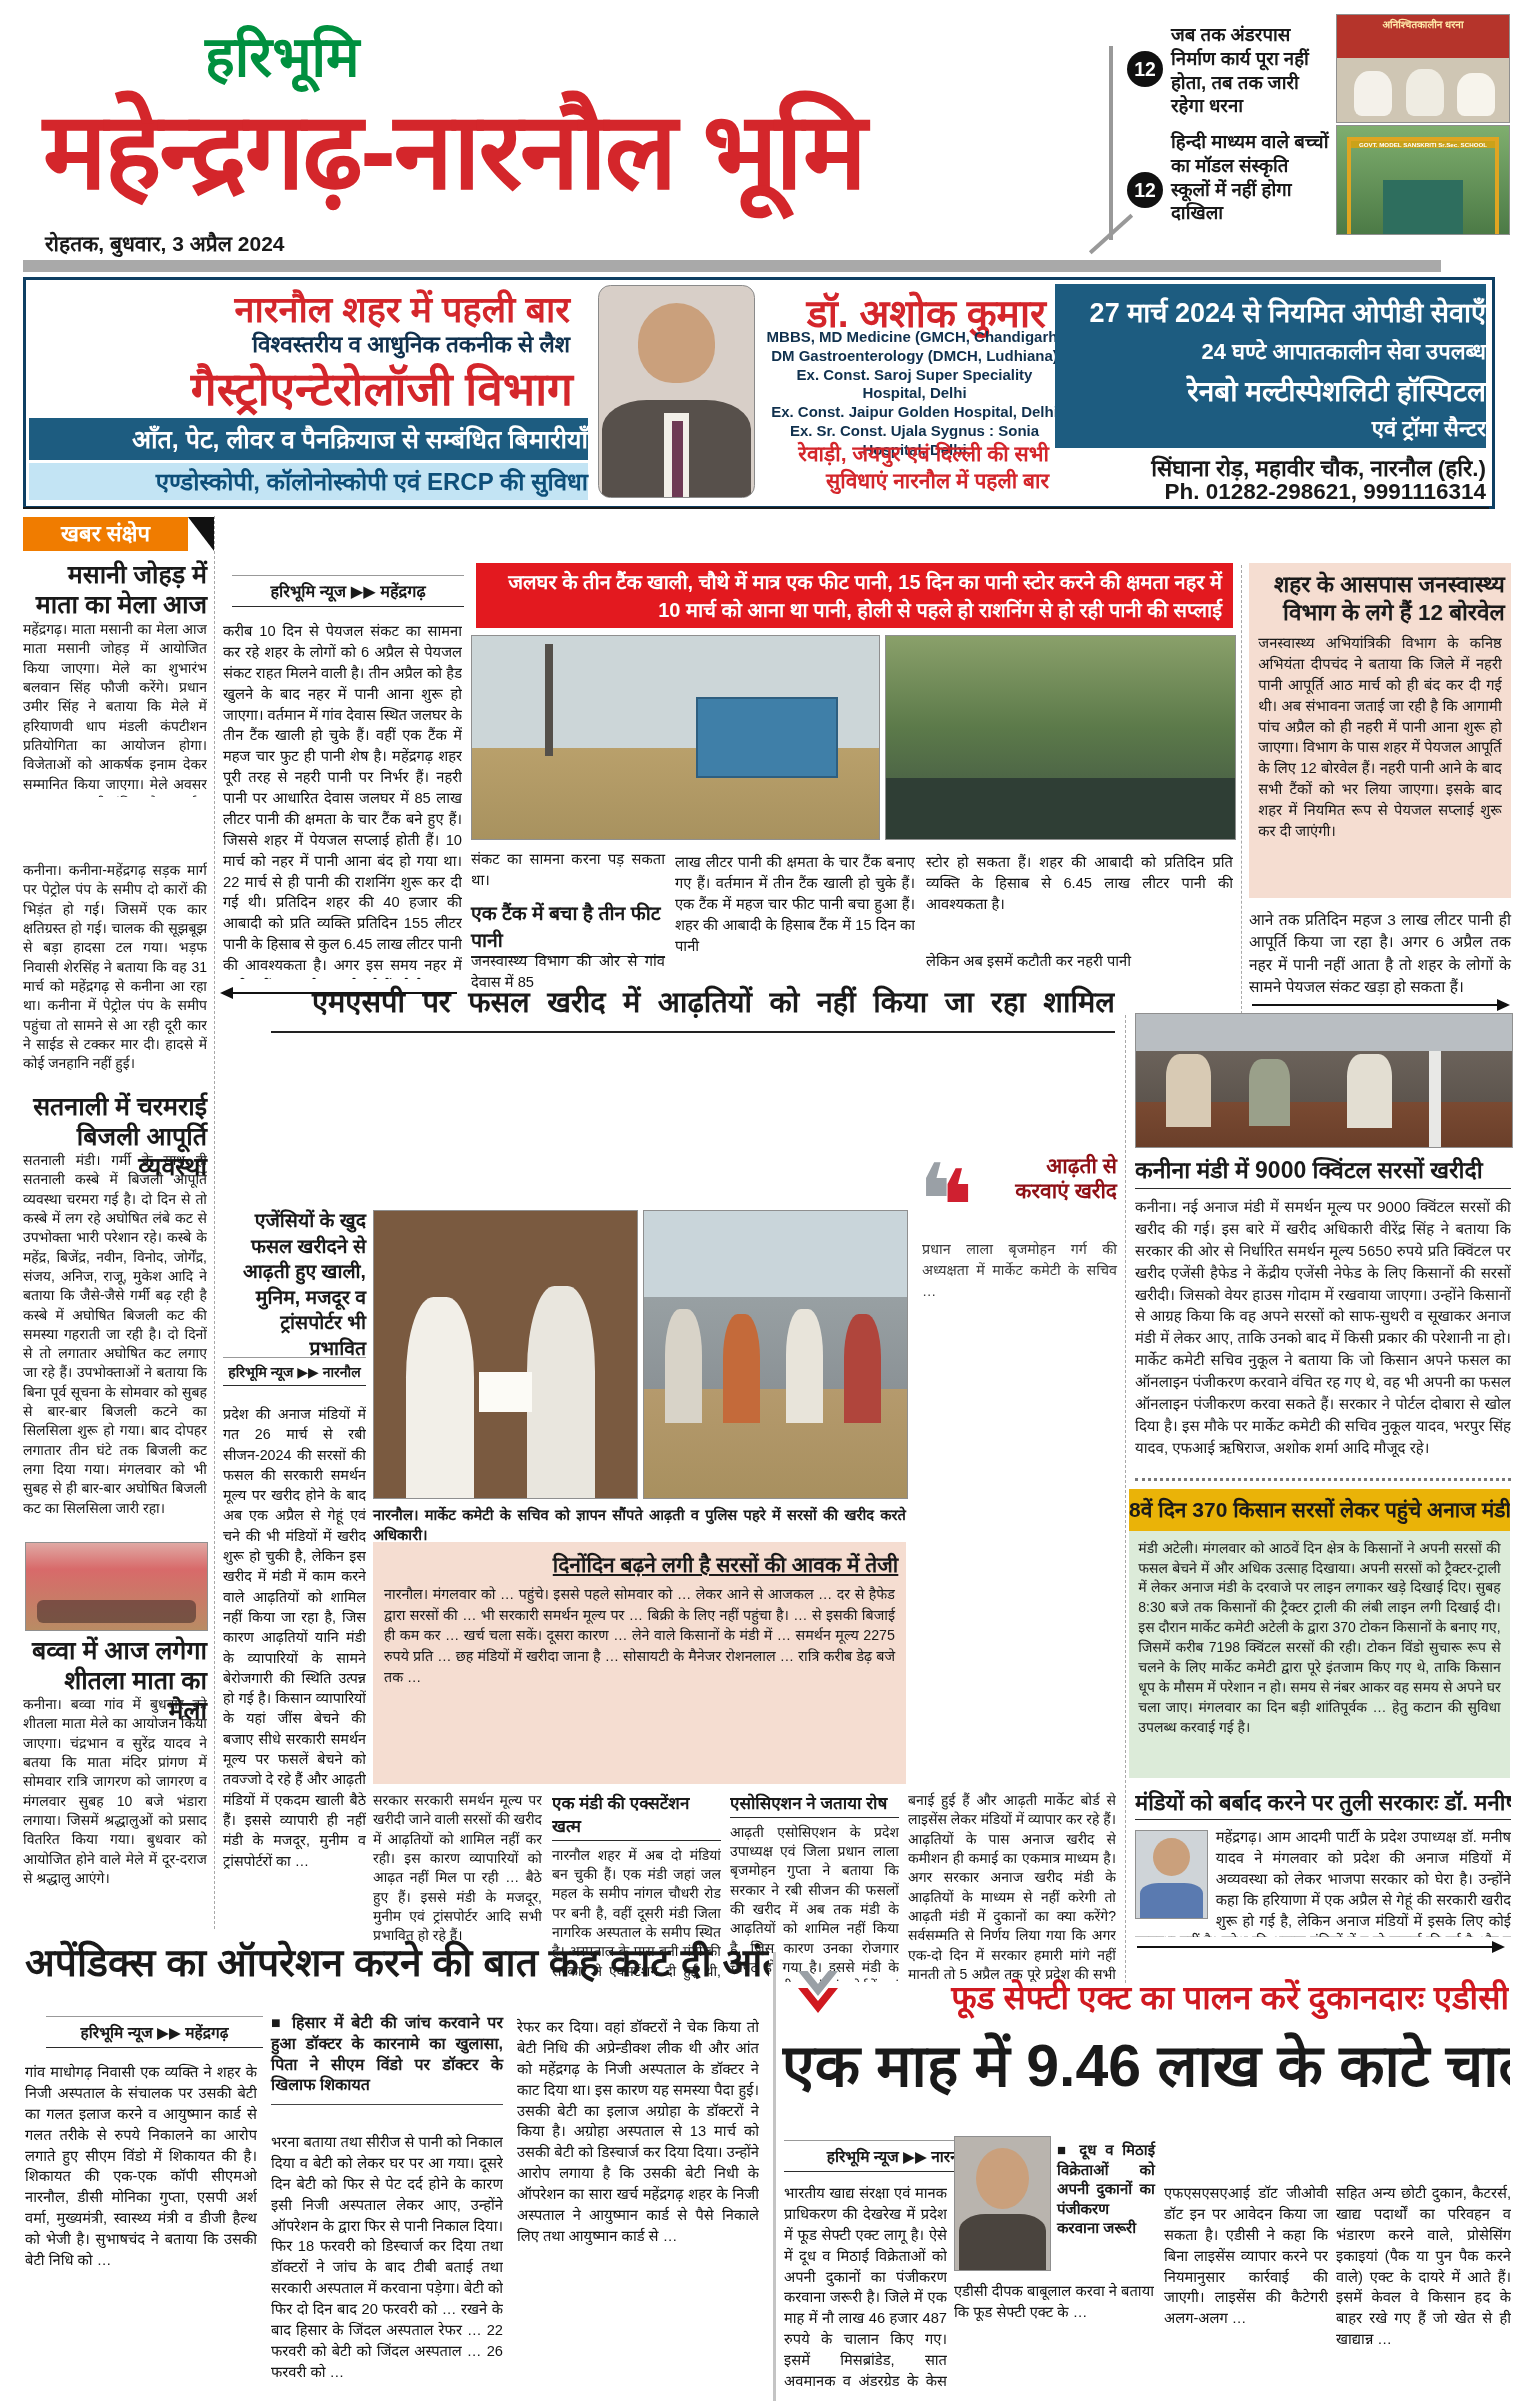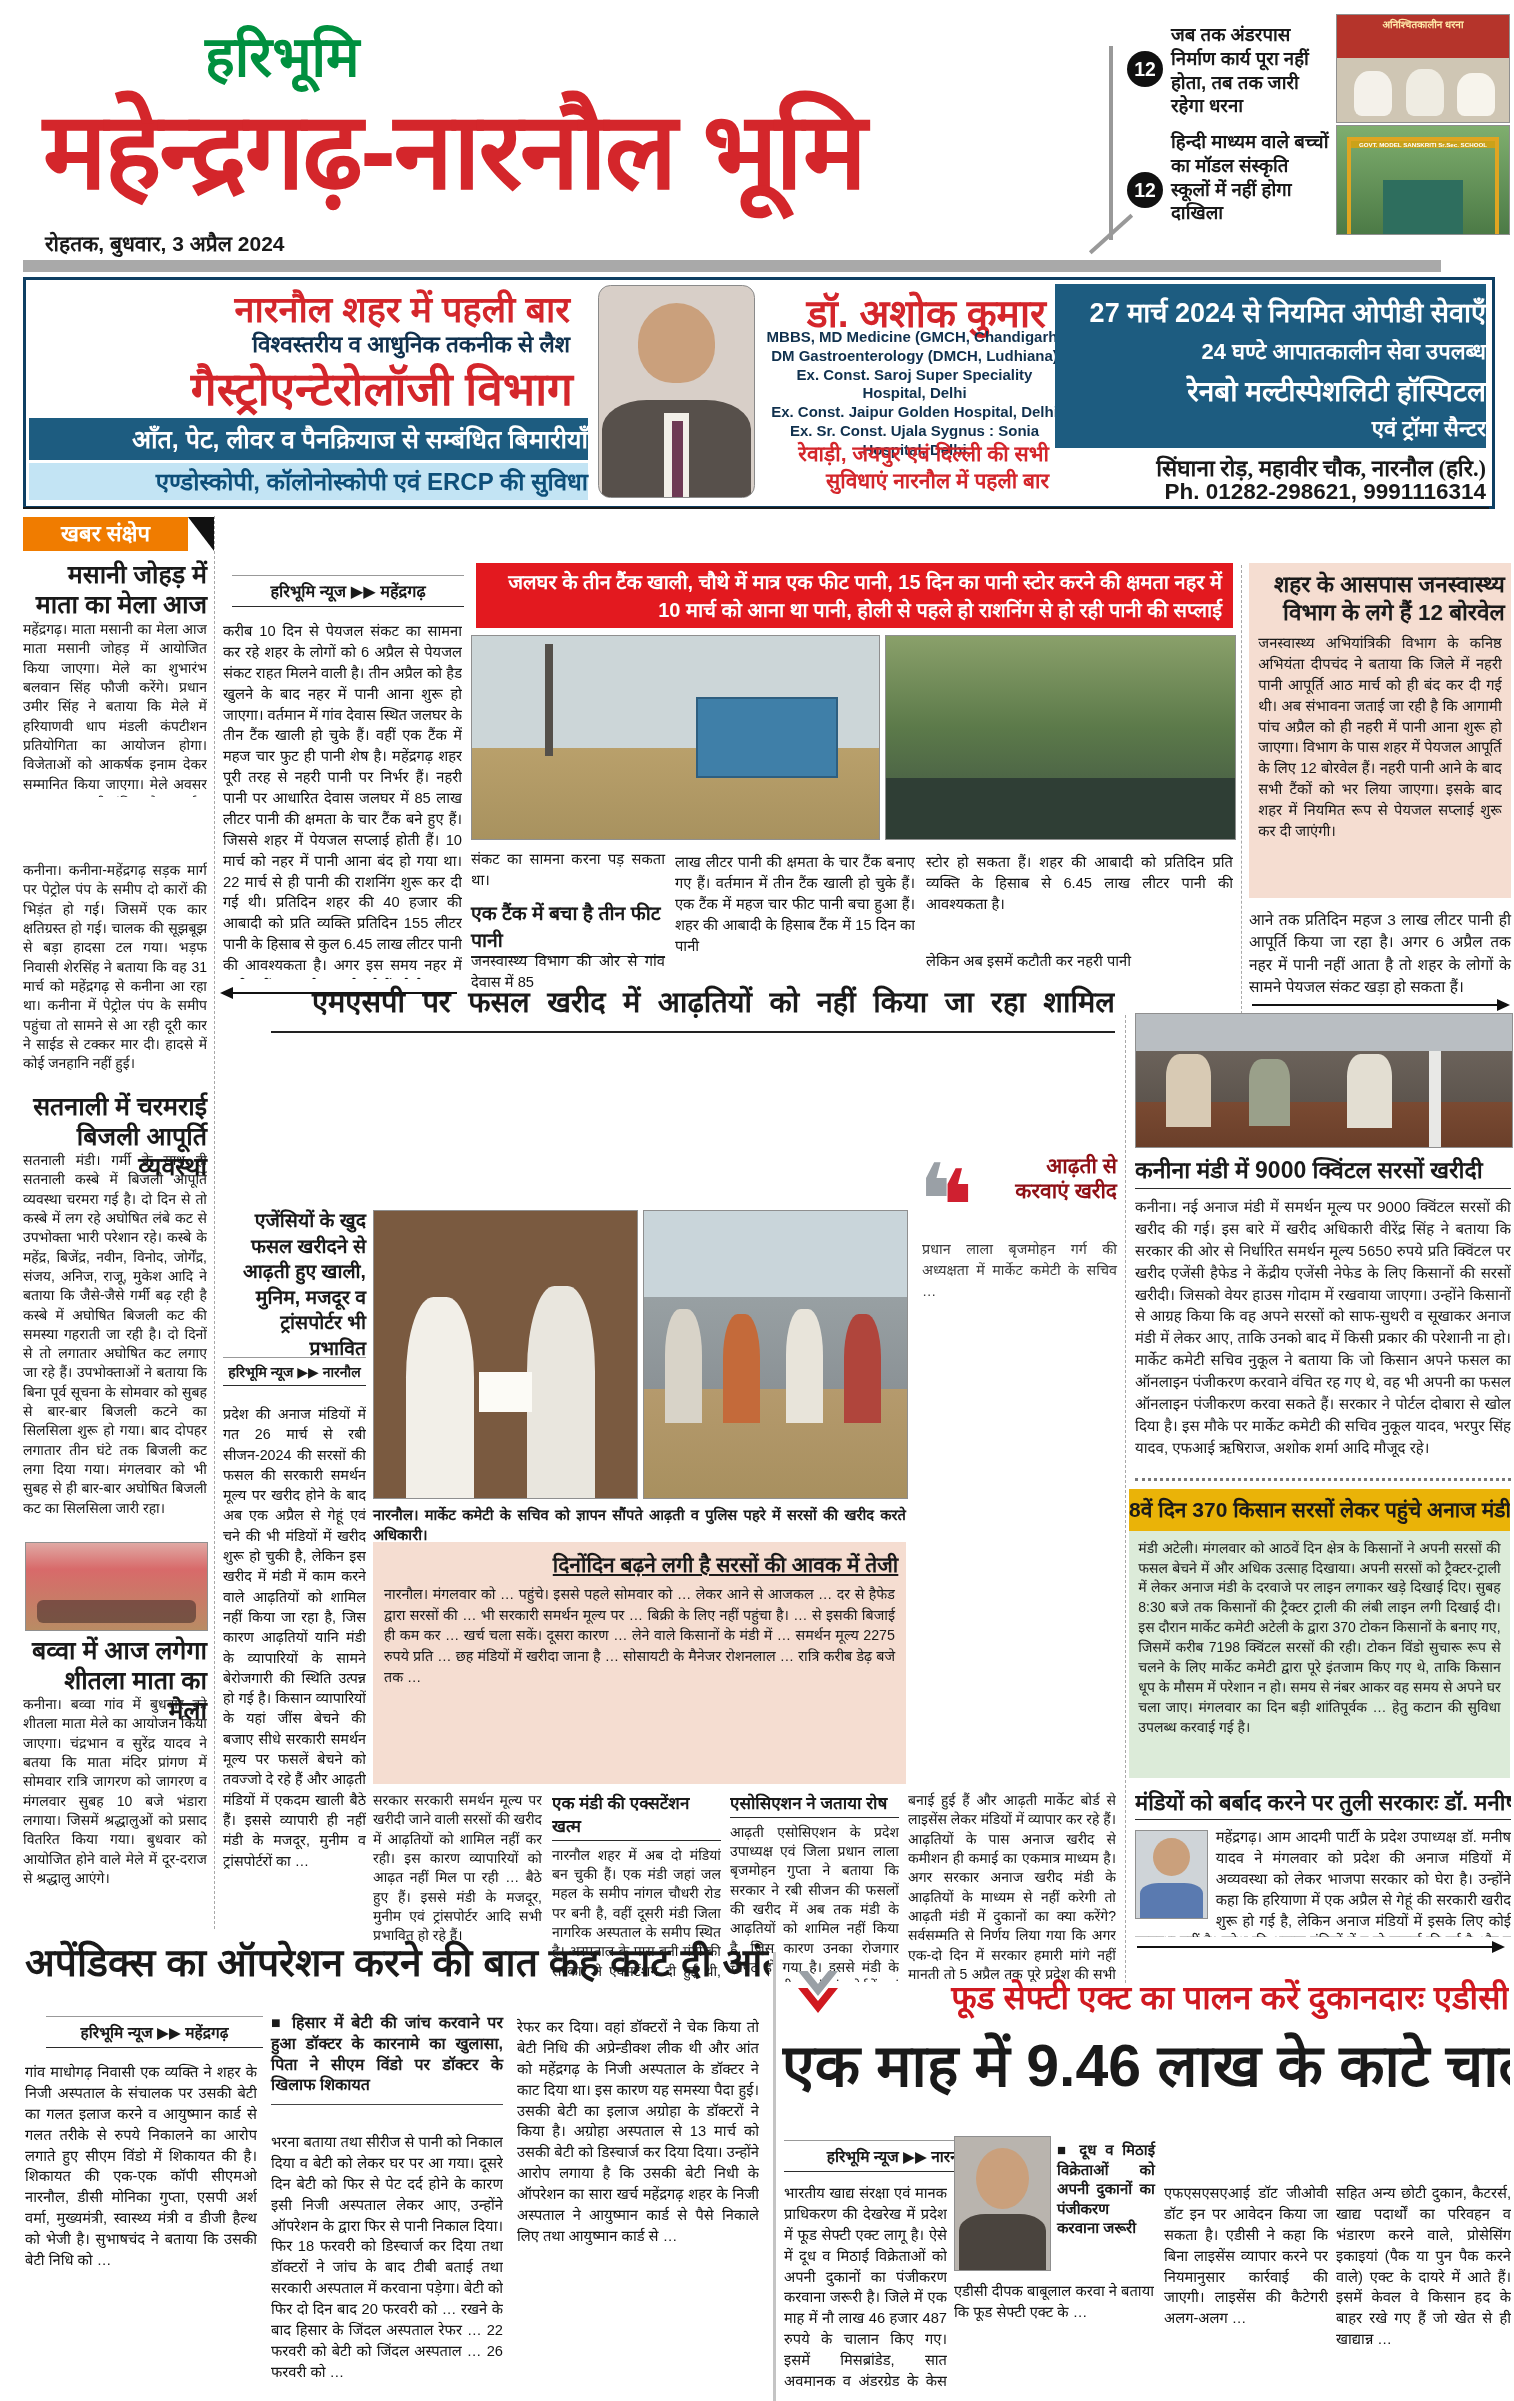--- a/index.html
+++ b/index.html
@@ -91,21 +91,21 @@
     <div>Ex. Sr. Const. Ujala Sygnus : Sonia Hospital, Delhi</div>
   </div>
   <div class="abs red w800 center" style="left:755px;top:440px;width:294px;font-size:21px;line-height:1.3;">रेवाड़ी, जयपुर एवं दिल्ली की सभी सुविधाएं नारनौल में पहली बार</div>
 
   <div class="abs navybox" style="left:1055px;top:284px;width:431px;height:164px;">
     <div class="center w800 nowrap" style="font-size:27px;margin-top:9.3px;">27 मार्च 2024 से नियमित ओपीडी सेवाएँ</div>
     <div class="center w800 nowrap" style="font-size:22px;margin-top:4.6px;">24 घण्टे आपातकालीन सेवा उपलब्ध</div>
     <div class="center w800 nowrap" style="font-size:28px;margin-top:6.2px;">रेनबो मल्टीस्पेशलिटी हॉस्पिटल</div>
     <div class="center w800 nowrap" style="font-size:22px;margin-top:3.1px;">एवं ट्रॉमा सैन्टर</div>
   </div>
-  <div class="abs w800 center nowrap" style="left:1055px;top:452px;width:431px;font-size:22.5px;font-family:Liberation Serif, serif;">सिंघाना रोड़, महावीर चौक, नारनौल (हरि.)</div>
+  <div class="abs w800 center nowrap" style="left:1055px;top:452px;width:431px;font-size:22.5px;">सिंघाना रोड़, महावीर चौक, नारनौल (हरि.)</div>
   <div class="abs w800 center nowrap" style="left:1055px;top:479px;width:431px;font-size:22.5px;">Ph. 01282-298621,  9991116314</div>
 
   <div class="hrule" style="left:23px;top:507px;width:1466px;"></div>
 
   <div class="abs" style="left:23px;top:517px;width:165px;height:34px;background:#f07c00;">
     <div class="center" style="color:#fff;font-weight:800;font-size:22px;line-height:34px;">खबर संक्षेप</div>
   </div>
   <div class="abs" style="left:188px;top:517px;width:0;height:0;border-top:34px solid #111;border-left:26px solid transparent;"></div>
 
   <div class="abs w800" style="left:23px;top:559px;width:184px;font-size:25px;line-height:1.2;">मसानी जोहड़ में माता का मेला आज</div>

